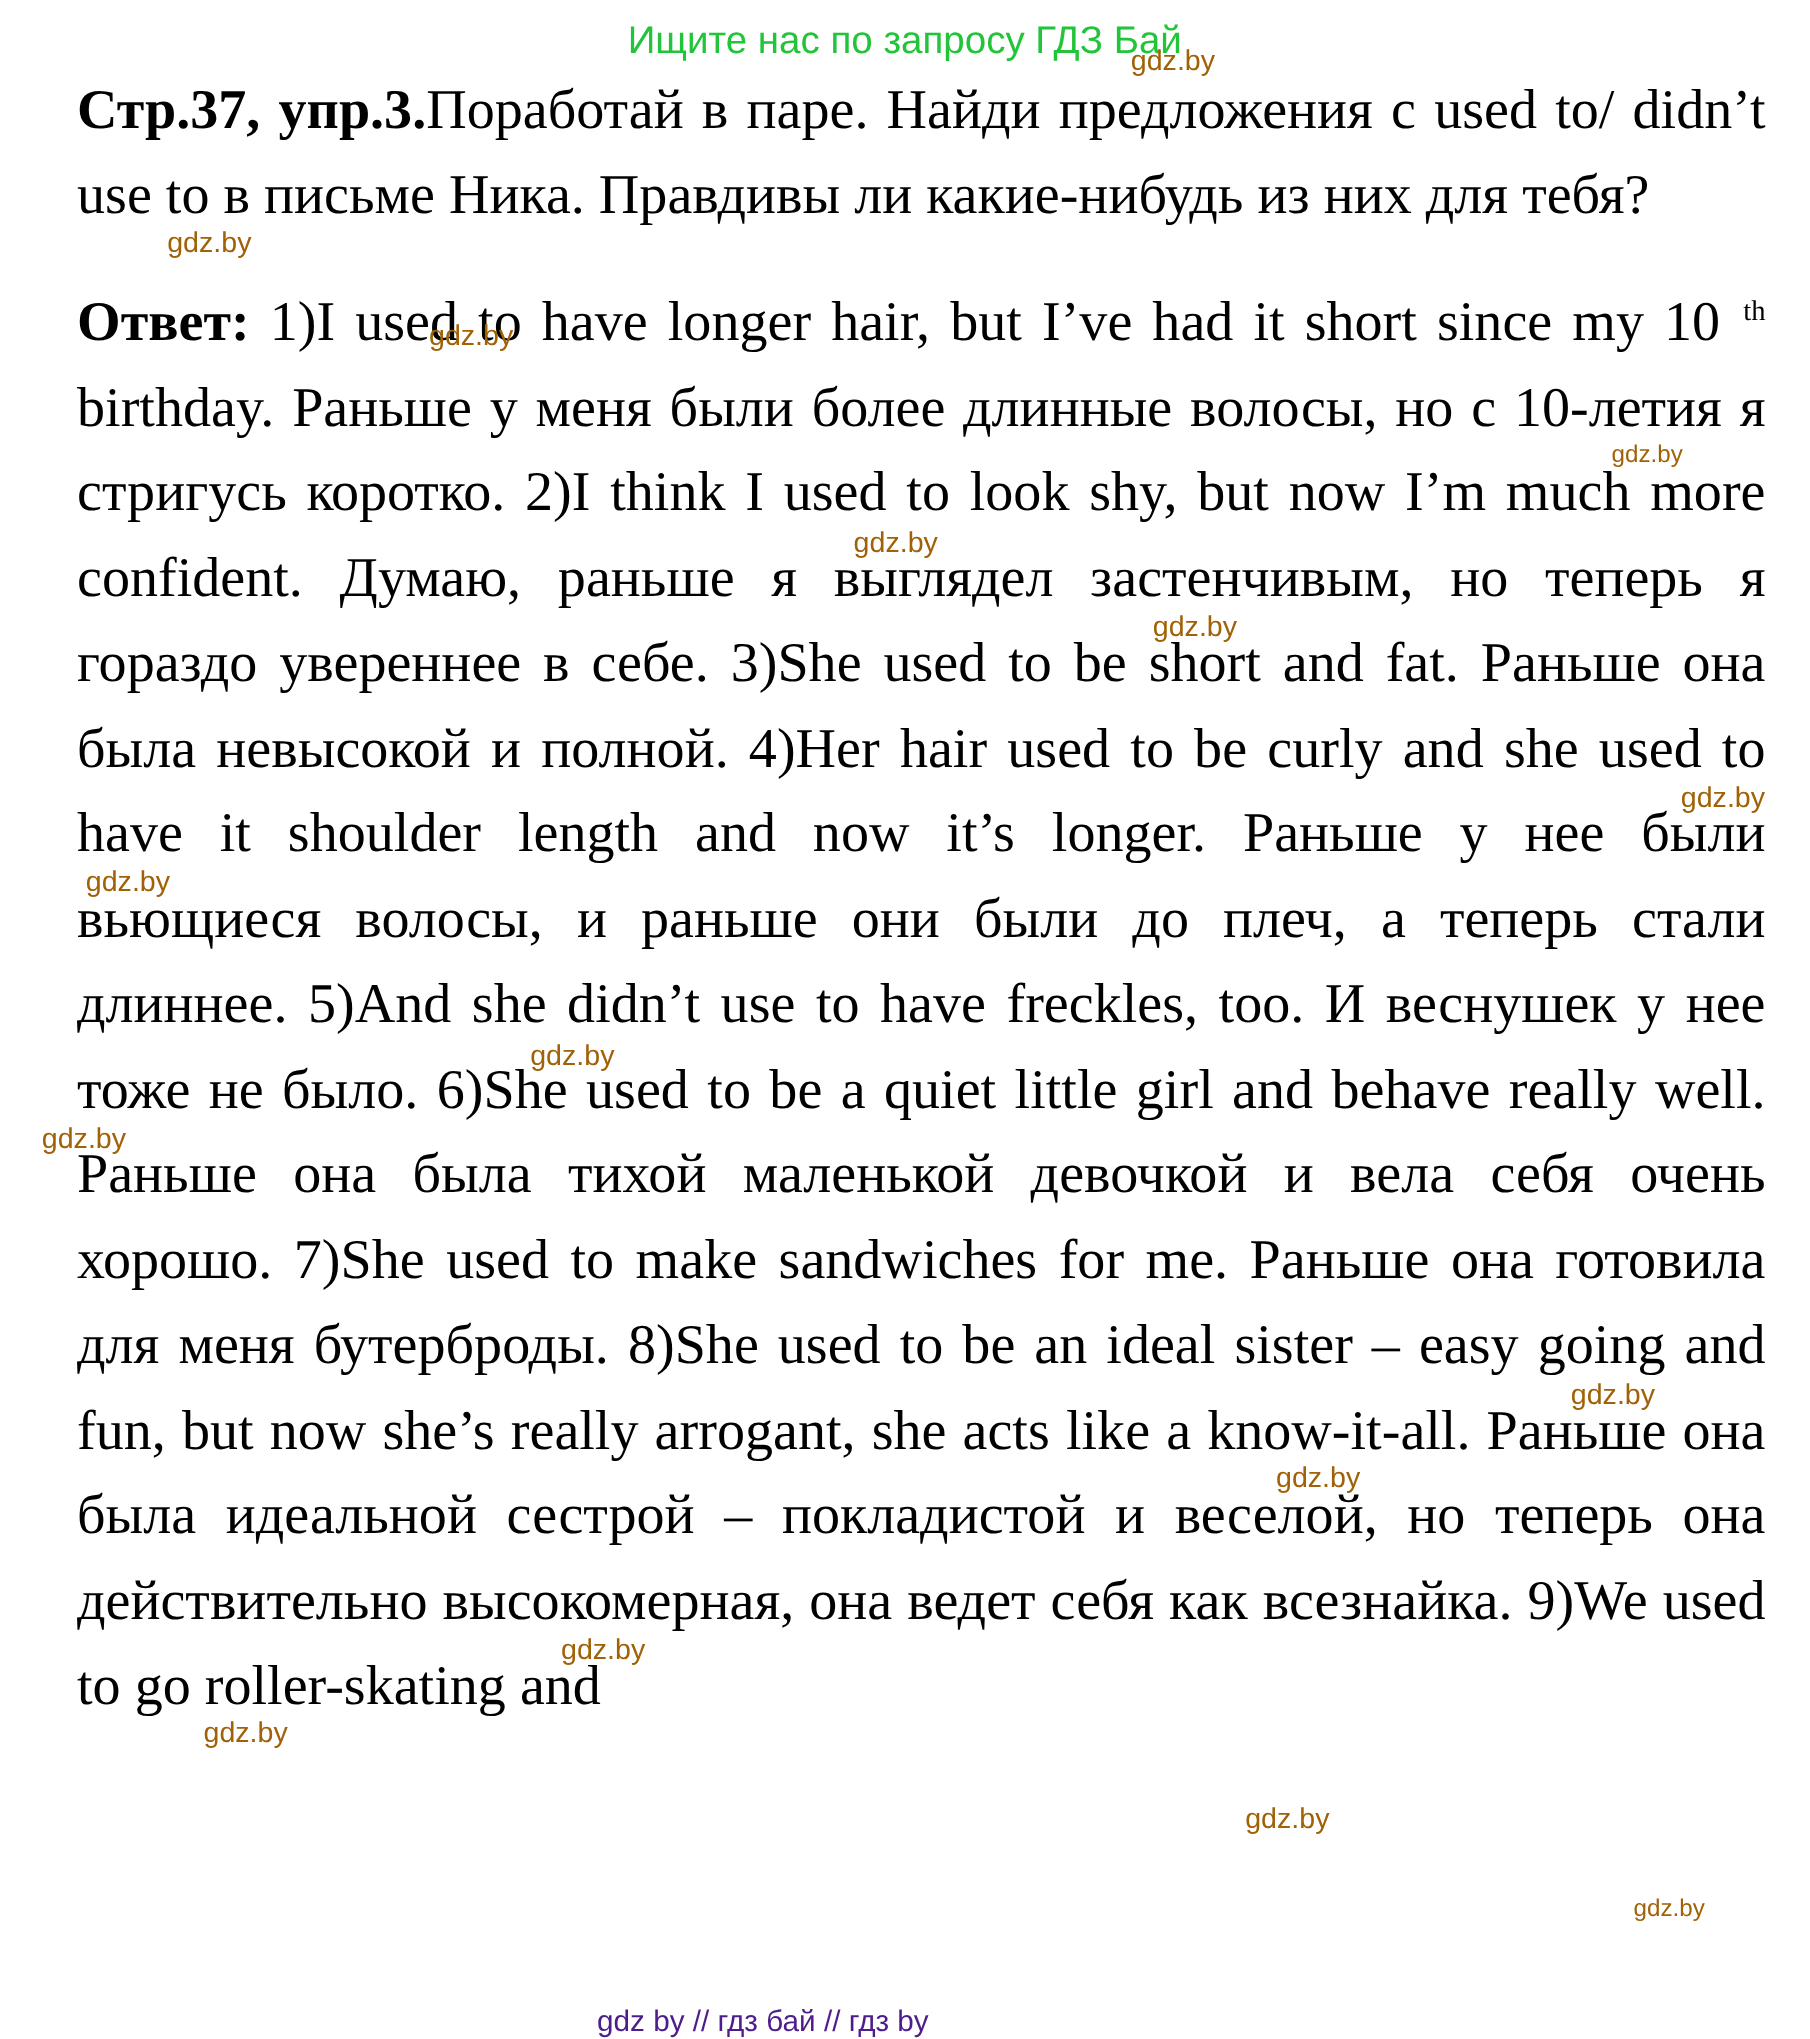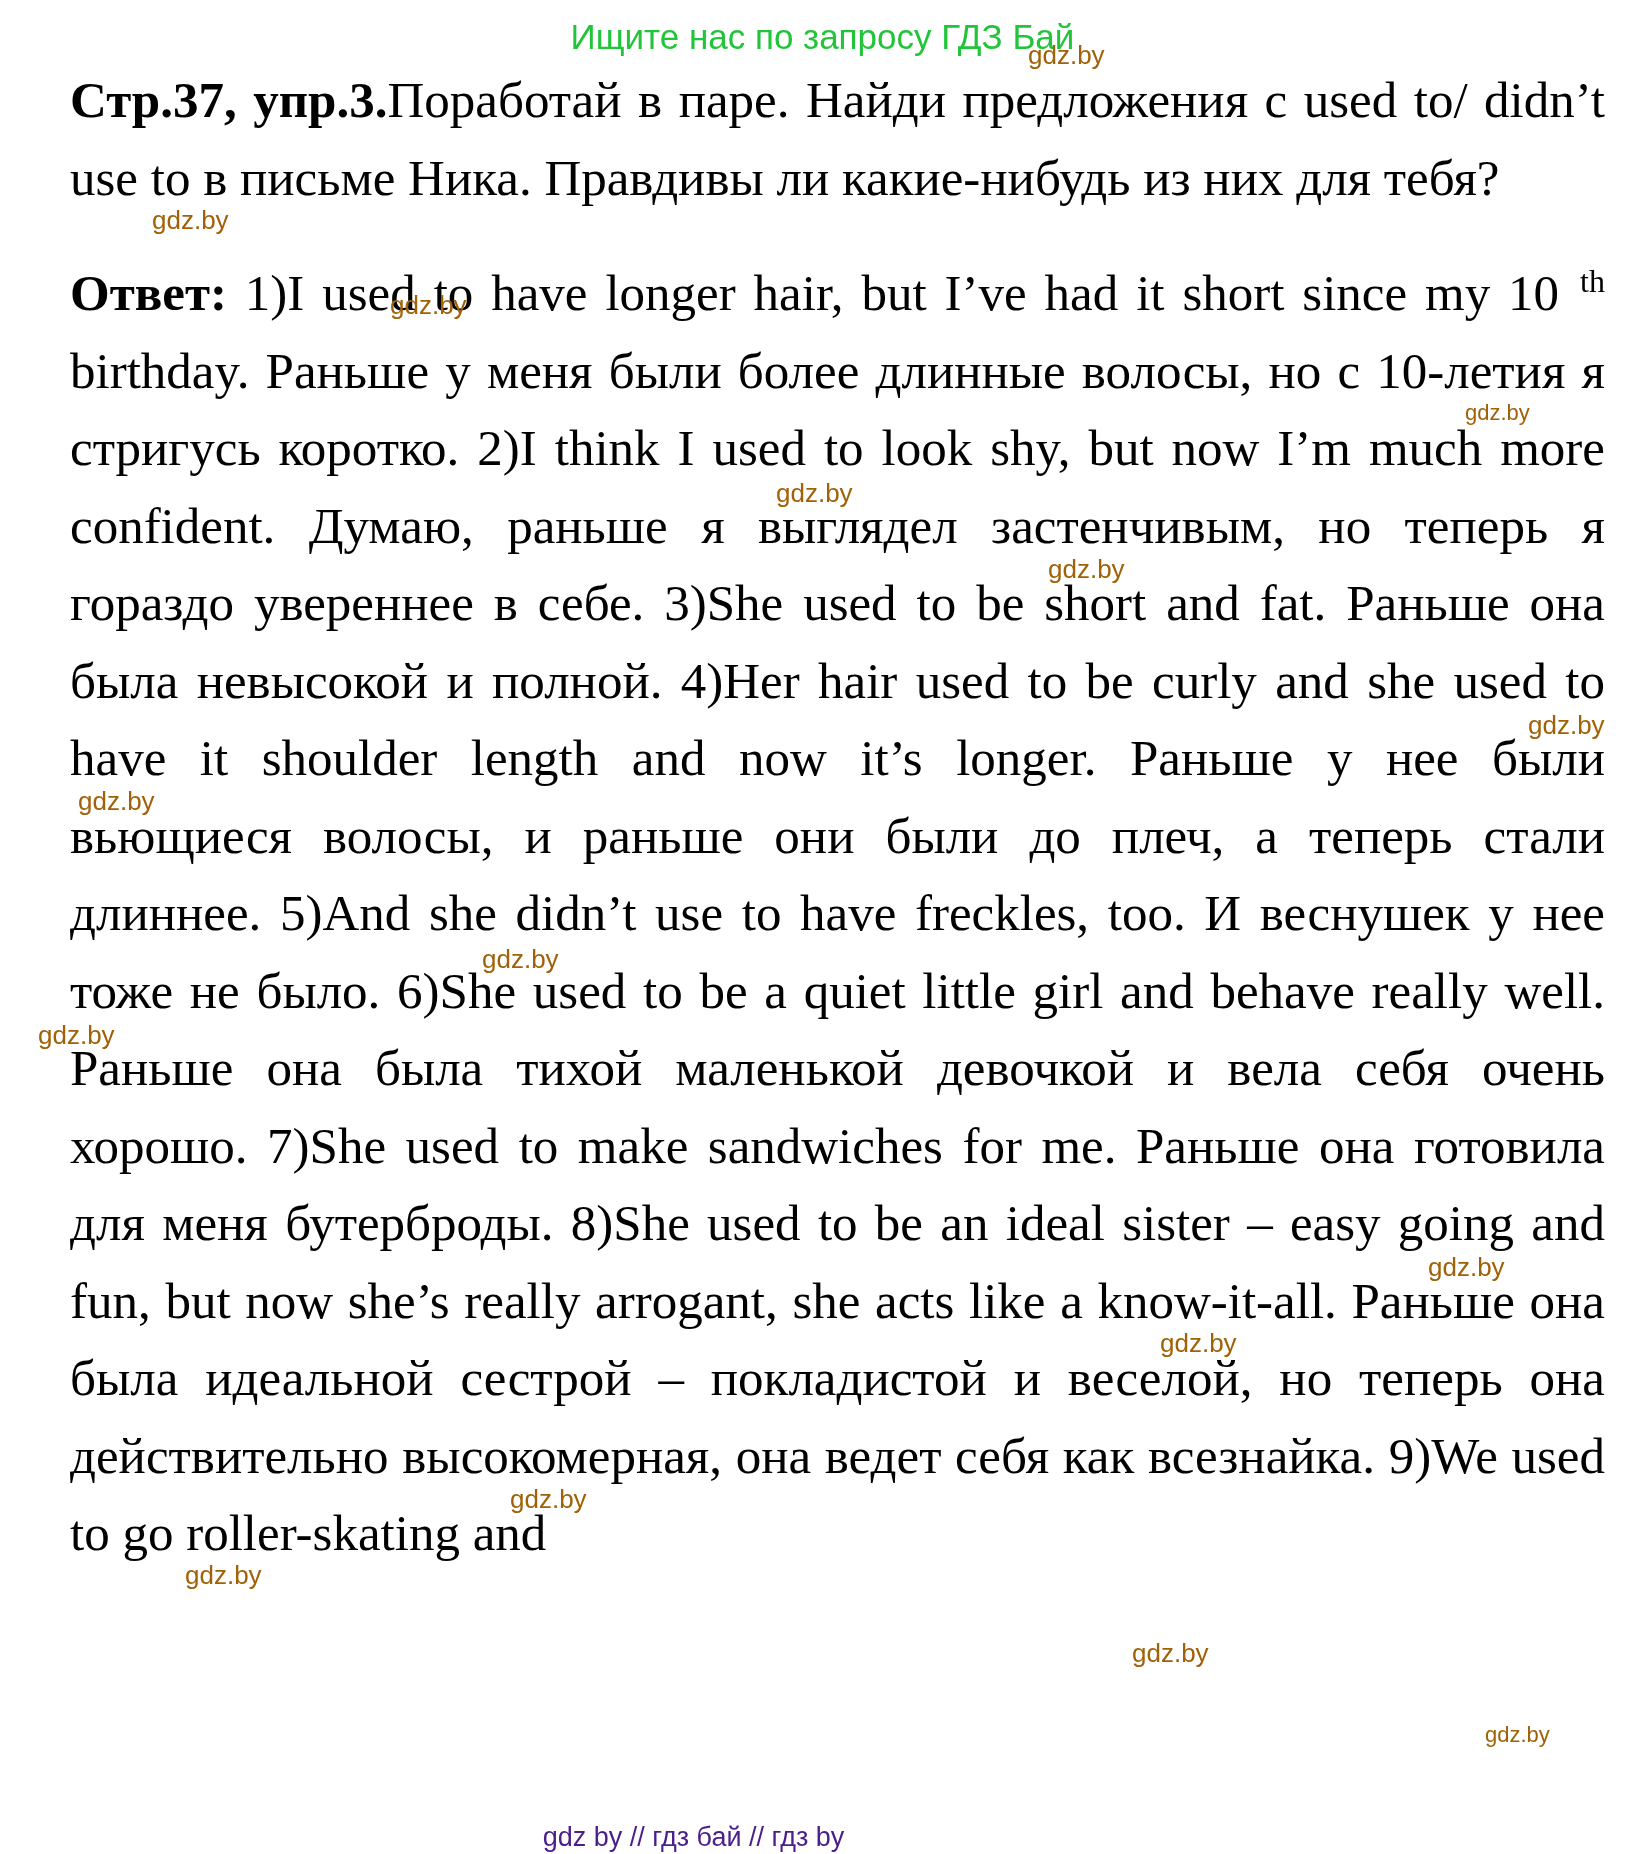--- a/index.html
+++ b/index.html
@@ -5,21 +5,21 @@
   html, body { margin:0; padding:0; background:#ffffff; }
   body { width:1645px; height:1854px; position:relative; overflow:hidden; }
   .banner { position:absolute; top:0; left:0; width:1645px; text-align:center;
     font-family:"Liberation Sans", sans-serif; font-size:35px; color:#22c43a; line-height:30px;margin-top:22px; }
   .content { position:absolute; left:70px; top:62px; width:1535px;
     font-family:"Liberation Serif", serif; font-size:51px; line-height:77.5px; color:#000;
     text-align:justify; }
   .content p { margin:0; }
   .content p.answer { margin-top:38px; }
   .bold { font-weight:bold; }
-  sup { font-size:32px; line-height:0; vertical-align:super;margin-left:21px; }
+  sup { font-size:26px; line-height:0; vertical-align:super;margin-left:21px; }
   .wm { position:absolute; font-family:"Liberation Sans", sans-serif; font-size:26px; color:#a16207; line-height:26px; }
   .footer { position:absolute; top:1822px; left:0; width:1387px; text-align:center;
     font-family:"Liberation Sans", sans-serif; font-size:27px; color:#4b1e8c; }
 </style>
 </head>
 <body>
 
 <div class="banner">Ищите нас по запросу ГДЗ Бай</div>
 
 <div class="content">

